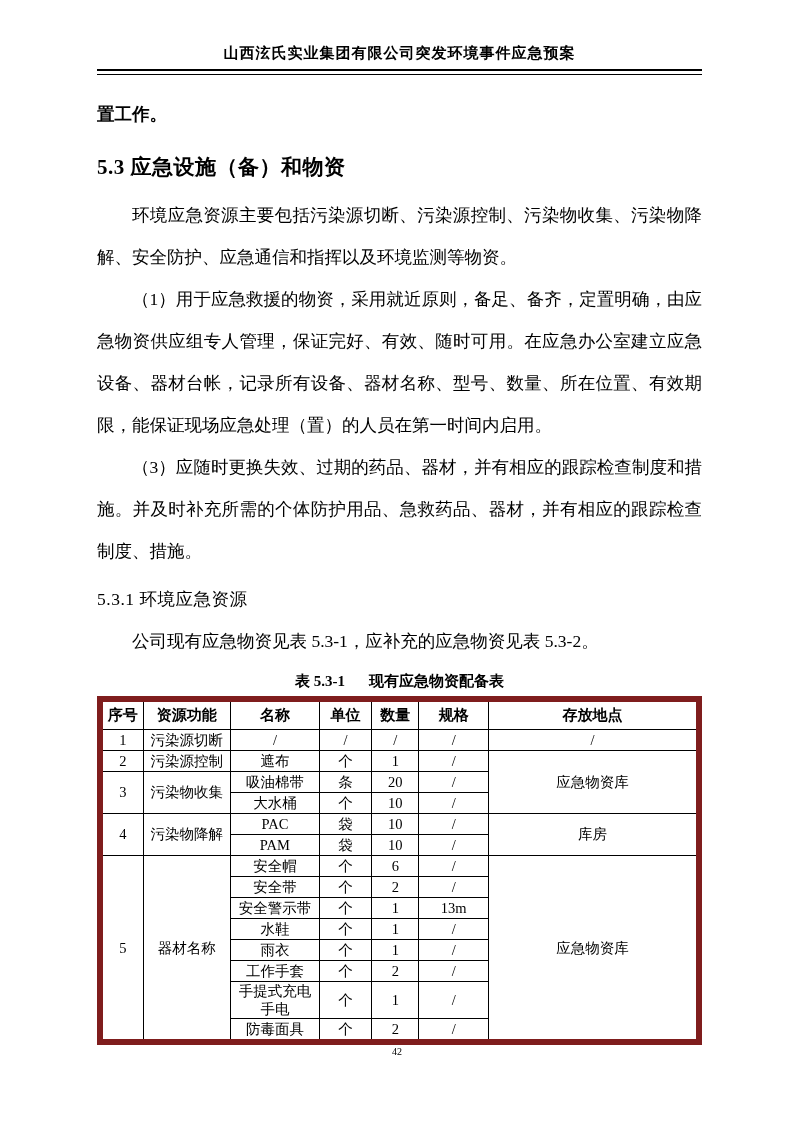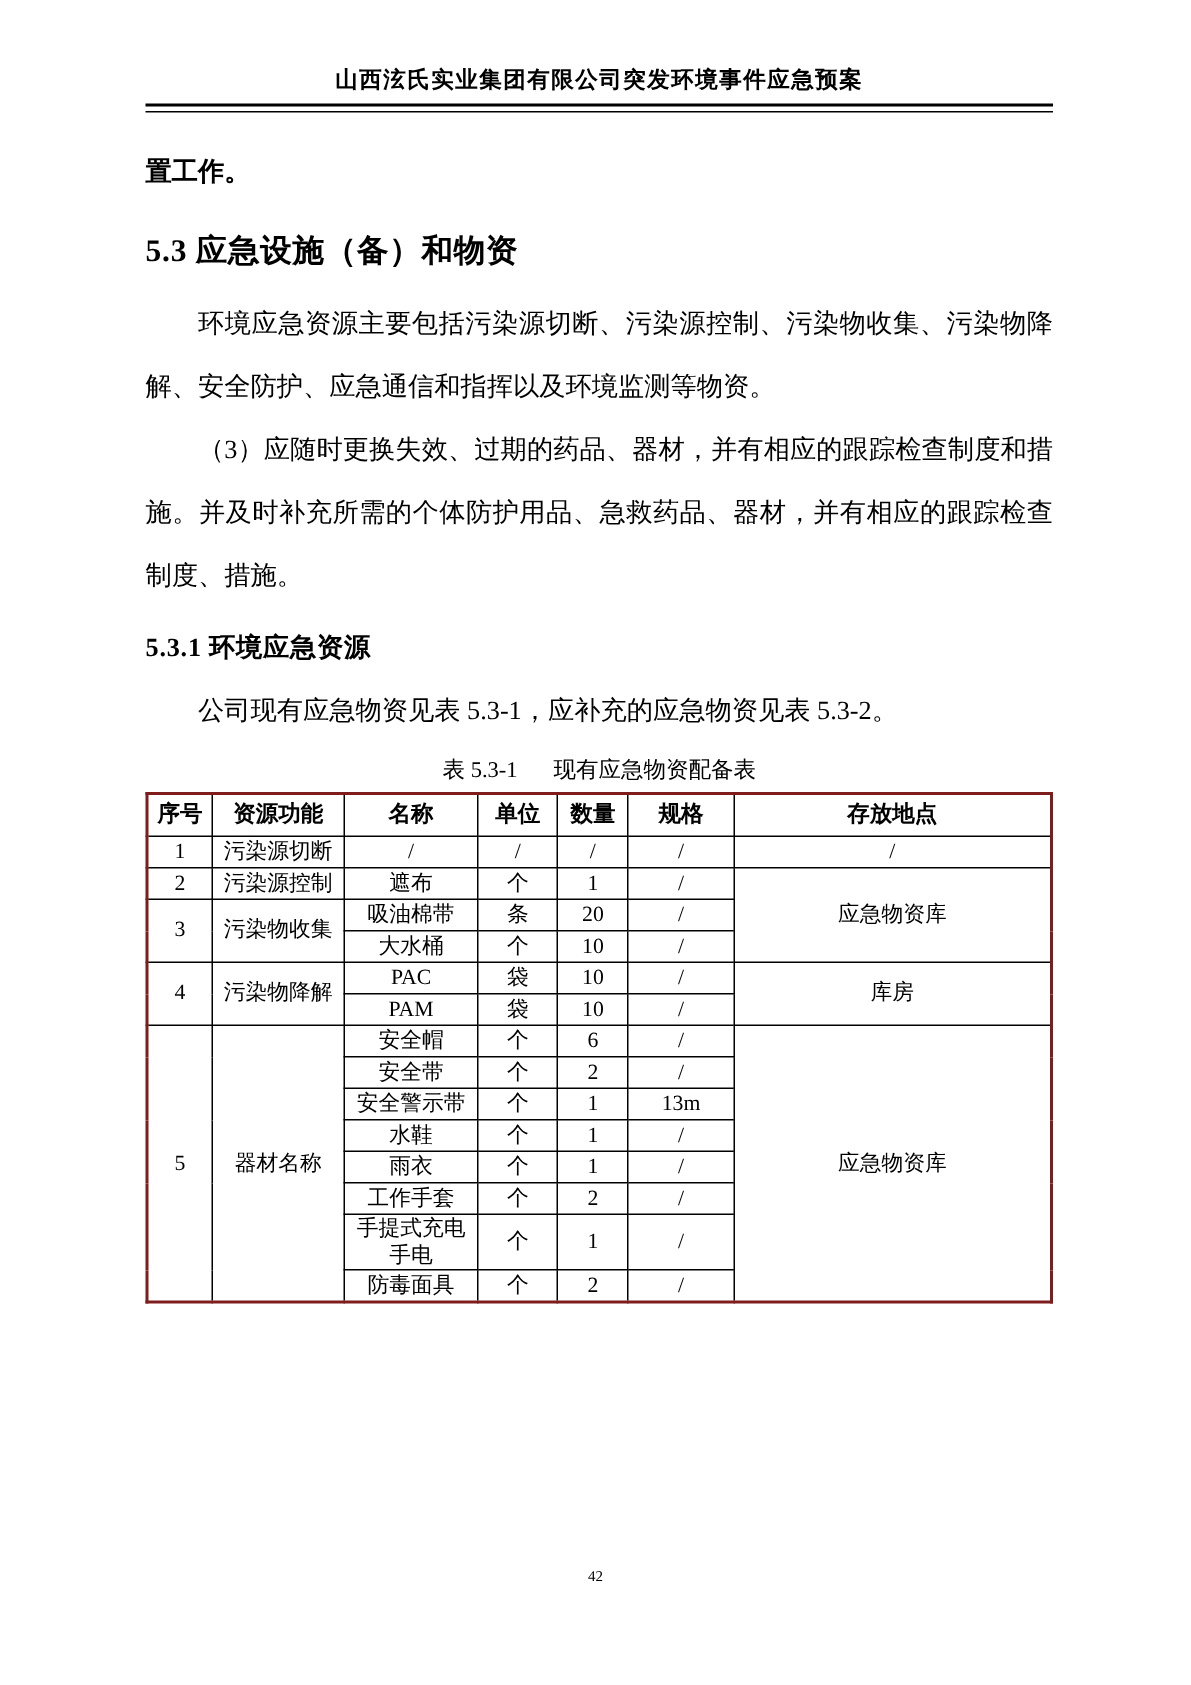--- a/index.html
+++ b/index.html
@@ -9,24 +9,24 @@
     position:relative;overflow:hidden;
   }
   .content{padding:44px 92px 0 97px;}
   .doc-header{text-align:center;font-weight:bold;font-size:15px;letter-spacing:1px;}
   .double-rule{margin-top:6px;height:3px;border-top:2.5px solid #000;border-bottom:1.5px solid #000;}
   .bodytext{font-size:17.5px;line-height:42px;text-align:justify;}
   p{margin:0;}
   .cont-line{text-indent:0;margin-top:18px;font-weight:bold;}
   .para{text-indent:2em;}
   h2.sec{font-size:21px;font-weight:bold;margin:11px 0 6px 0;letter-spacing:0.5px;}
-  h3.subsec{font-size:17.5px;font-weight:bold;margin:6px 0 0 0;letter-spacing:0.5px;}
-  .table-caption{text-align:center;font-weight:normal;font-size:15px;margin:10px 0 5px 0;}
+  h3.subsec{font-size:17.5px;font-weight:normal;margin:6px 0 0 0;letter-spacing:0.5px;}
+  .table-caption{text-align:center;font-weight:bold;font-size:15px;margin:10px 0 5px 0;}
   .table-caption .cap-label{margin-right:1.6em;}
-  table.supplies{width:100%;border-collapse:collapse;table-layout:fixed;border:2px solid #7f1d1d;}
+  table.supplies{width:100%;border-collapse:collapse;table-layout:fixed;border:6px solid #7f1d1d;}
   table.supplies th,table.supplies td{
     border:1px solid #000;text-align:center;vertical-align:middle;
     font-size:14.5px;padding:0 2px;height:20px;line-height:1.25;
     overflow:hidden;word-break:break-all;
   }
   table.supplies th{font-weight:bold;height:27px;font-size:15px;}
   .page-number{position:absolute;bottom:66px;left:0;width:100%;text-align:center;font-size:10px;}
 </style>
 </head>
 <body>
@@ -36,20 +36,21 @@
     <span>山西泫氏实业集团有限公司突发环境事件应急预案</span>
     <div class="double-rule"></div>
   </div>
 
   <div class="bodytext">
     <p class="cont-line">置工作。</p>
 
     <h2 class="sec">5.3 应急设施（备）和物资</h2>
 
     <p class="para">环境应急资源主要包括污染源切断、污染源控制、污染物收集、污染物降解、安全防护、应急通信和指挥以及环境监测等物资。</p>
+    <p class="para">（1）用于应急救援的物资，采用就近原则，备足、备齐，定置明确，由应急物资供应组专人管理，保证完好、有效、随时可用。在应急办公室建立应急设备、器材台帐，记录所有设备、器材名称、型号、数量、所在位置、有效期限，能保证现场应急处理（置）的人员在第一时间内启用。</p>
     <p class="para">（3）应随时更换失效、过期的药品、器材，并有相应的跟踪检查制度和措施。并及时补充所需的个体防护用品、急救药品、器材，并有相应的跟踪检查制度、措施。</p>
 
     <h3 class="subsec">5.3.1 环境应急资源</h3>
     <p class="para">公司现有应急物资见表 5.3-1，应补充的应急物资见表 5.3-2。</p>
   </div>
 
   <div class="table-caption">
     <span class="cap-label">表 5.3-1</span><span>现有应急物资配备表</span>
   </div>
 

